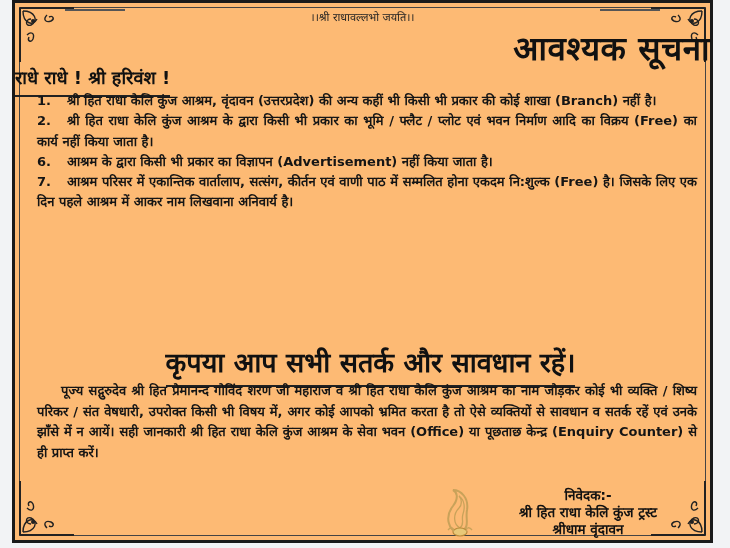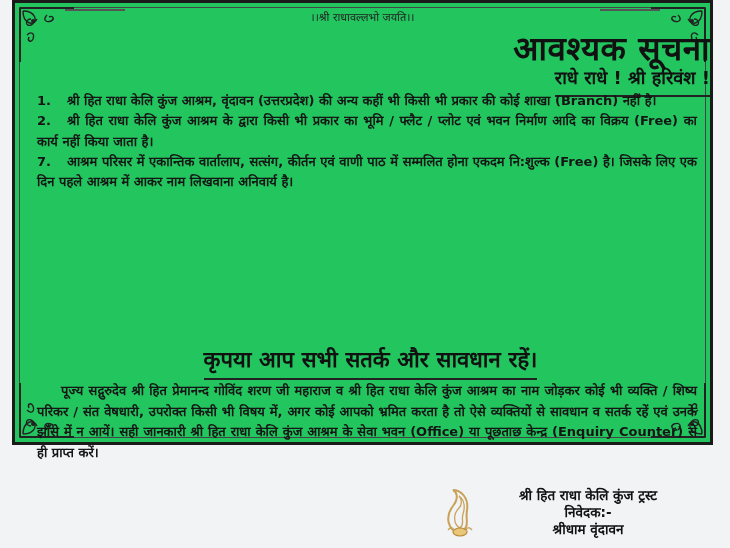--- a/index.html
+++ b/index.html
@@ -4,22 +4,22 @@
 <style>
   html, body { margin: 0; padding: 0; }
   body {
     width: 730px; height: 548px; overflow: hidden;
     background: #f2f3f5;
     font-family: "DejaVu Sans", sans-serif;
     color: #111;
     position: relative;
   }
   .sheet {
-    position: absolute; left: 12px; top: 0; width: 701px; height: 445px;
-    background: #22c55e;
+    position: absolute; left: 12px; top: 0; width: 701px; height: 543px;
+    background: #fdba74;
     border: 3px solid #1a1a1a;
     box-sizing: border-box;
   }
   .inner-line {
     position: absolute; left: 4px; top: 4px; right: 4px; bottom: 4px;
     border: 1px solid #444;
   }
   .corner { position: absolute; width: 60px; height: 60px; }
   .corner.tl { left: 2px; top: 2px; }
   .corner.tr { right: 2px; top: 2px; transform: scaleX(-1); }
@@ -28,36 +28,36 @@
   .flourish-line { position: absolute; height: 2px; background: #555; }
   .invocation {
     position: absolute; top: 6px; left: 0; right: 0; text-align: center;
     font-size: 11px; color: #222;
   }
   .title {
     position: absolute; top: 22px; left: 0; right: 0; text-align: right;
     font-size: 33px; font-weight: bold; letter-spacing: 0.5px;
   }
   .subtitle {
-    position: absolute; top: 62px; left: 0; right: 0; text-align: right;
+    position: absolute; top: 62px; left: 0; right: 0; text-align: left;
     font-size: 18px; font-weight: bold;
   }
   .subtitle span {
     display: inline-block; padding-bottom: 6px; border-bottom: 2px solid #222;
   }
   .points {
     position: absolute; top: 88px; left: 22px; width: 660px;
     font-size: 13px; line-height: 20.3px; font-weight: bold;
     text-align: justify; color: #151515;
   }
   .point { margin: 0; }
   .point .num { display: inline-block; width: 30px; }
   .warning {
     position: absolute; top: 340px; left: 16px; right: 0; text-align: center;
-    font-size: 22px; font-weight: bold;
+    font-size: 27px; font-weight: bold;
   }
   .warning span {
     display: inline-block; padding-bottom: 5px; border-bottom: 2px solid #222;
   }
   .para {
     position: absolute; top: 378px; left: 22px; width: 660px;
     font-size: 13px; line-height: 20.6px; font-weight: bold;
     text-align: justify; color: #151515; text-indent: 24px;
   }
   .signoff {
@@ -107,32 +107,33 @@
   <div class="flourish-line" style="left:50px;top:6px;width:60px;"></div>
   <div class="flourish-line" style="right:50px;top:6px;width:60px;"></div>
 
   <div class="invocation">।।श्री राधावल्लभो जयति।।</div>
   <div class="title">आवश्यक सूचना</div>
   <div class="subtitle"><span>राधे राधे ! श्री हरिवंश !</span></div>
 
   <div class="points">
     <p class="point"><span class="num">1.</span><span>श्री हित राधा केलि कुंज आश्रम, वृंदावन (उत्तरप्रदेश) की अन्य कहीं भी किसी भी प्रकार की कोई शाखा (Branch) नहीं है।</span></p>
     <p class="point"><span class="num">2.</span><span>श्री हित राधा केलि कुंज आश्रम के द्वारा किसी भी प्रकार का भूमि / फ्लैट / प्लोट एवं भवन निर्माण आदि का विक्रय (Free) का कार्य नहीं किया जाता है।</span></p>
+    <p class="point"><span class="num">6.</span><span>आश्रम के द्वारा किसी भी प्रकार का विज्ञापन (Advertisement) नहीं किया जाता है।</span></p>
     <p class="point"><span class="num">7.</span><span>आश्रम परिसर में एकान्तिक वार्तालाप, सत्संग, कीर्तन एवं वाणी पाठ में सम्मलित होना एकदम नि:शुल्क (Free) है। जिसके लिए एक दिन पहले आश्रम में आकर नाम लिखवाना अनिवार्य है।</span></p>
   </div>
 
   <div class="warning"><span>कृपया आप सभी सतर्क और सावधान रहें।</span></div>
 
   <div class="para">पूज्य सद्गुरुदेव श्री हित प्रेमानन्द गोविंद शरण जी महाराज व श्री हित राधा केलि कुंज आश्रम का नाम जोड़कर कोई भी व्यक्ति / शिष्य परिकर / संत वेषधारी, उपरोक्त किसी भी विषय में, अगर कोई आपको भ्रमित करता है तो ऐसे व्यक्तियों से सावधान व सतर्क रहें एवं उनके झाँसे में न आयें। सही जानकारी श्री हित राधा केलि कुंज आश्रम के सेवा भवन (Office) या पूछताछ केन्द्र (Enquiry Counter) से ही प्राप्त करें।</div>
 
   <svg class="paisley" viewBox="0 0 34 52">
     <path d="M17 48 C4 44 2 30 10 20 C16 12 14 6 10 4 C18 4 26 12 24 24 C22 34 28 40 17 48 Z" fill="none" stroke="#c9a25a" stroke-width="2"></path>
     <path d="M17 42 C10 38 10 28 16 22 C20 18 18 12 16 10 C22 14 22 22 20 28 C18 34 22 38 17 42 Z" fill="none" stroke="#c9a25a" stroke-width="1.3"></path>
     <ellipse cx="17" cy="46" rx="7" ry="4" fill="#e8c878" stroke="#b8893a" stroke-width="1.2"></ellipse>
     <path d="M5 44 C8 40 12 42 10 46 M29 44 C26 40 22 42 24 46" stroke="#c9a25a" stroke-width="1.3" fill="none"></path>
   </svg>
 
   <div class="signoff">
+    <div>निवेदक:-</div>
     <div>श्री हित राधा केलि कुंज ट्रस्ट</div>
-    <div>निवेदक:-</div>
     <div>श्रीधाम वृंदावन</div>
   </div>
 </div>
 
 </body></html>

